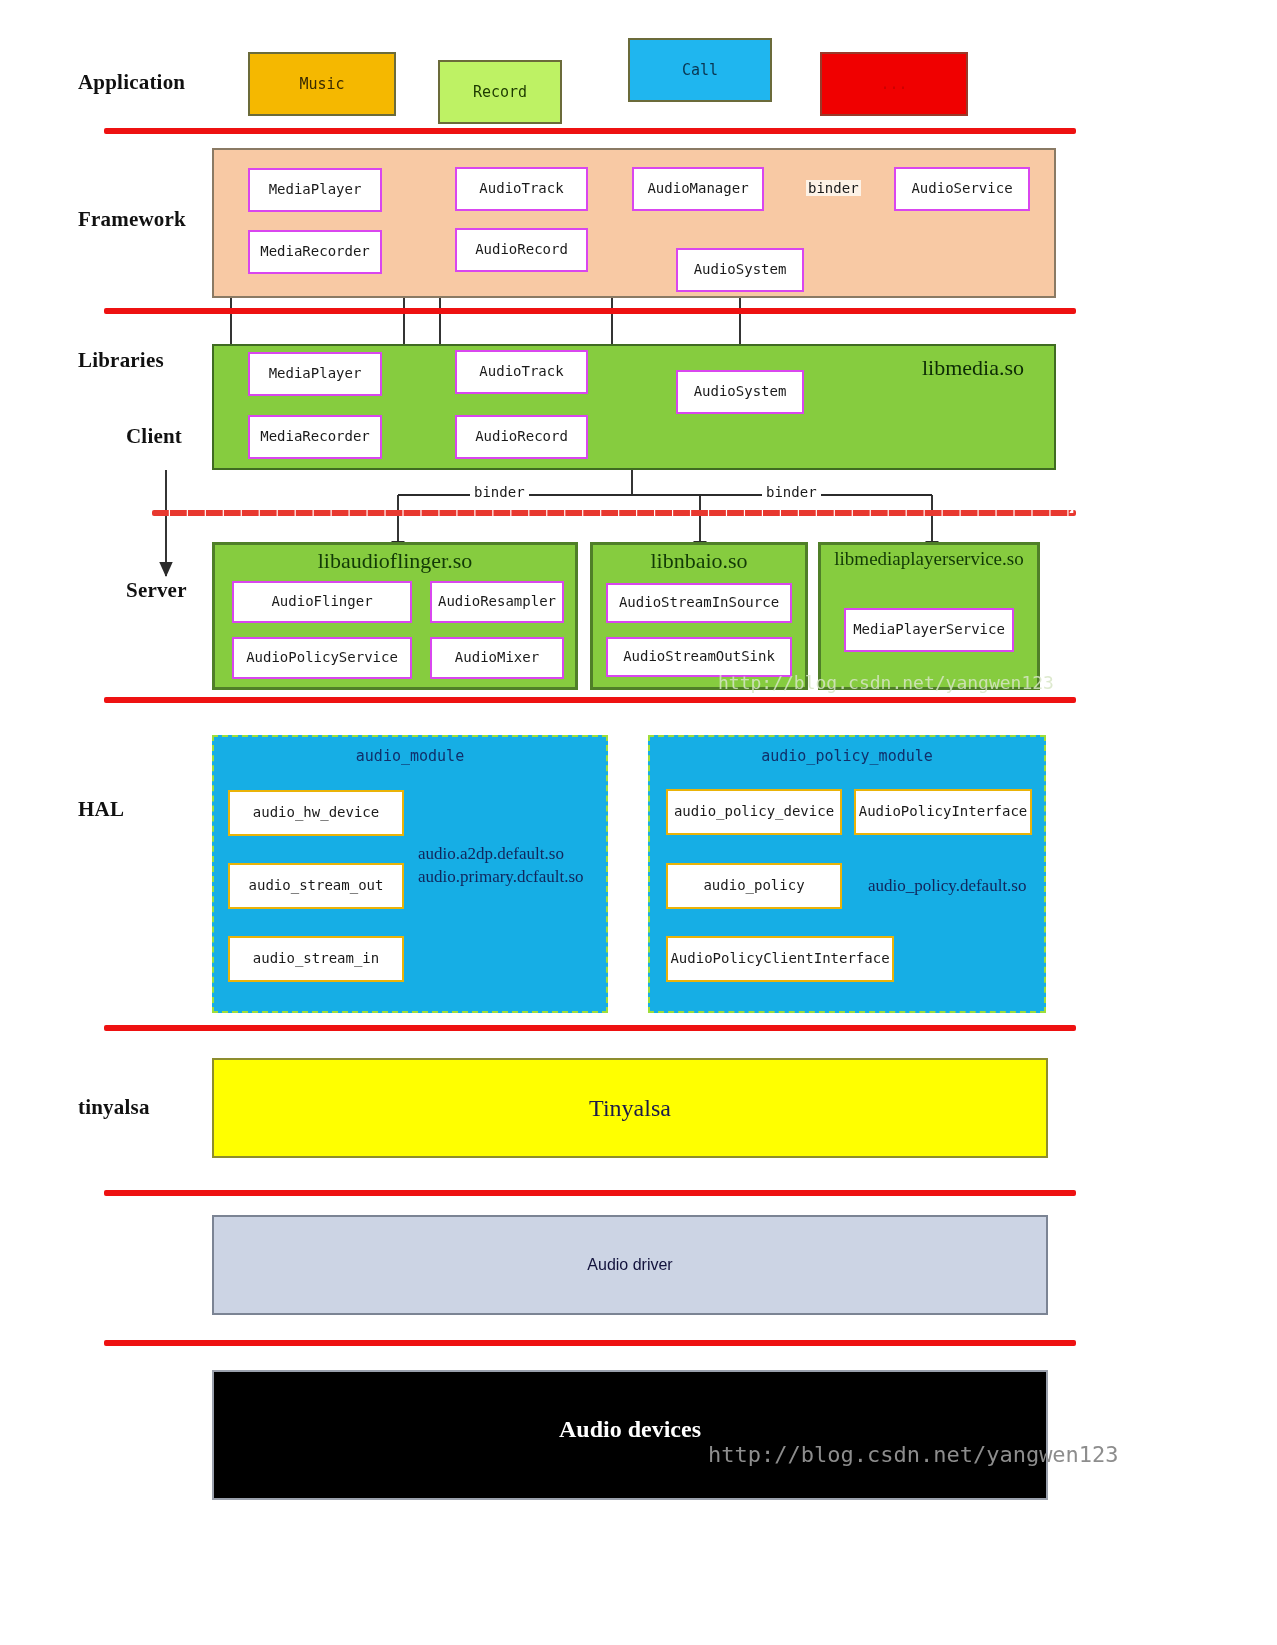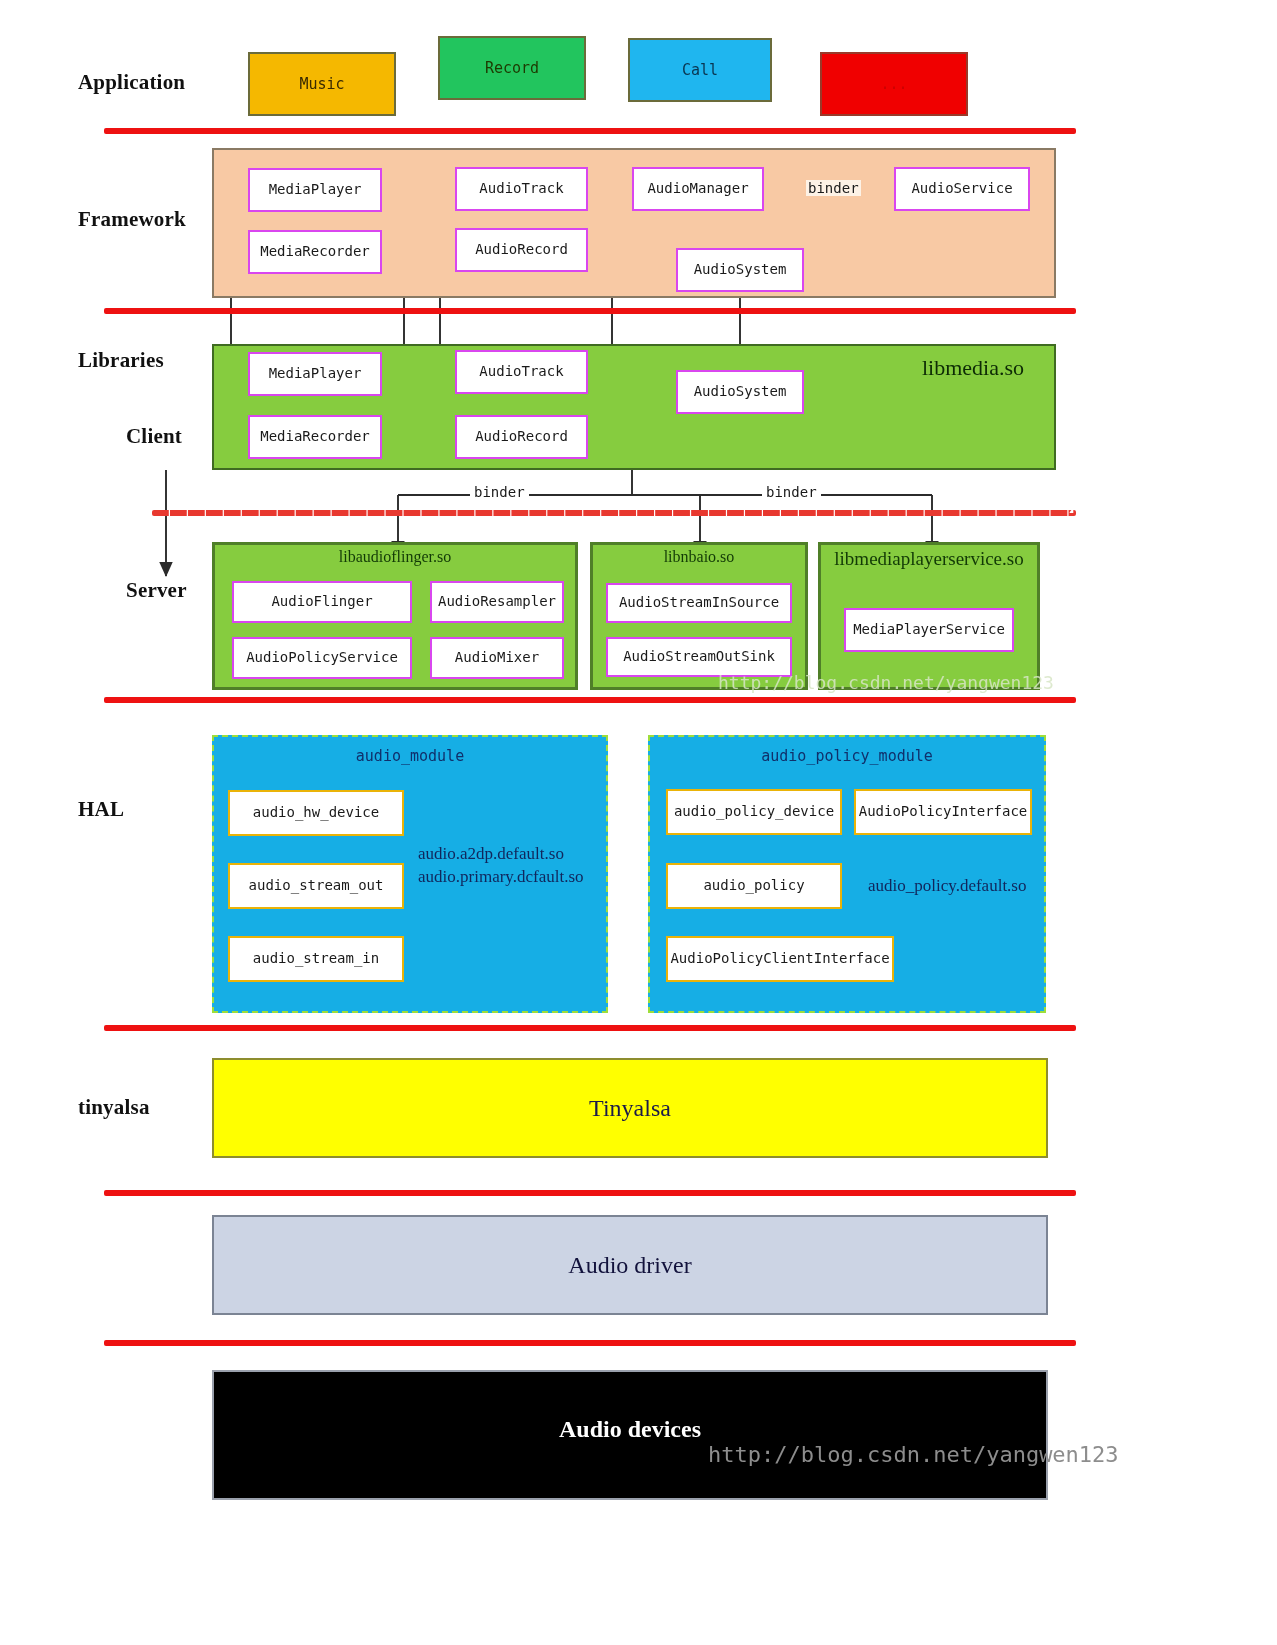--- a/index.html
+++ b/index.html
@@ -69,21 +69,21 @@
     font-size:14px;
     color:#1a1a1a;
     line-height:1.1;
   }
   .wbox.thin { border:2px solid #eab308; }
 
   .so-title {
     position:absolute;
     text-align:center;
     font-family:"Liberation Serif", serif;
-    font-size:16px;
+    font-size:22px;
     color:#123a06;
     white-space:nowrap;
   }
   .hal-title {
     position:absolute;
     text-align:center;
     font-family:"DejaVu Sans Mono", monospace;
     font-size:15px;
     color:#10306b;
     white-space:nowrap;
@@ -106,21 +106,21 @@
 
   .bigbar {
     position:absolute;
     display:flex;
     align-items:center;
     justify-content:center;
   }
   .bar-tinyalsa { background:#ffff00; border:2px solid #8d8d2e; color:#1a1a4a;
                   font-family:"Liberation Serif", serif; font-size:24px; }
   .bar-driver   { background:#ccd4e4; border:2px solid #7b8494; color:#12123c;
-                  font-family:Liberation Serif, serif; font-size:24px; }
+                  font-family:Liberation Sans, sans-serif; font-size:16px; }
   .bar-devices  { background:#000000; border:2px solid #9aa0ac; color:#ffffff;
                   font-family:"Liberation Serif", serif; font-weight:bold; font-size:24px;
                   align-items:flex-start; padding-top:44px; }
 
   .watermark {
     position:absolute;
     font-family:"DejaVu Sans Mono", monospace;
     font-size:22px;
     color:#8d8d8d;
     white-space:nowrap;
@@ -197,21 +197,21 @@
 
   <div class="sep" style="left:104px; top:128px;  width:972px;"></div>
   <div class="sep" style="left:104px; top:308px;  width:972px;"></div>
   <div class="sep dashed" style="left:152px; top:510px; width:924px;"></div>
   <div class="sep" style="left:104px; top:697px;  width:972px;"></div>
   <div class="sep" style="left:104px; top:1025px; width:972px;"></div>
   <div class="sep" style="left:104px; top:1190px; width:972px;"></div>
   <div class="sep" style="left:104px; top:1340px; width:972px;"></div>
 
   <div class="box app-box" style="left:248px; top:52px; width:148px; height:64px; background:#f5b800; color:#3a2a00;">Music</div>
-  <div class="box app-box" style="left:438px; top:36px; width:148px; height:64px; background:#22c55e; color:#1d3a00;">Record</div>
+  <div class="box app-box" style="left:438px; top:60px; width:124px; height:64px; background:#bef264; color:#1d3a00;">Record</div>
   <div class="box app-box" style="left:628px; top:38px; width:144px; height:64px; background:#1fb6ef; color:#0a3550;">Call</div>
   <div class="box app-box" style="left:820px; top:52px; width:148px; height:64px; background:#f00000; color:#cc0000; border-color:#9a3a2a;">...</div>
 
   <div class="panel panel-fw" style="left:212px; top:148px; width:844px; height:150px;"></div>
 
   <div class="wbox" style="left:248px; top:168px; width:134px; height:44px;">MediaPlayer</div>
   <div class="wbox" style="left:248px; top:230px; width:134px; height:44px;">MediaRecorder</div>
   <div class="wbox" style="left:455px; top:167px; width:133px; height:44px;">AudioTrack</div>
   <div class="wbox" style="left:455px; top:228px; width:133px; height:44px;">AudioRecord</div>
   <div class="wbox" style="left:632px; top:167px; width:132px; height:44px;">AudioManager</div>

